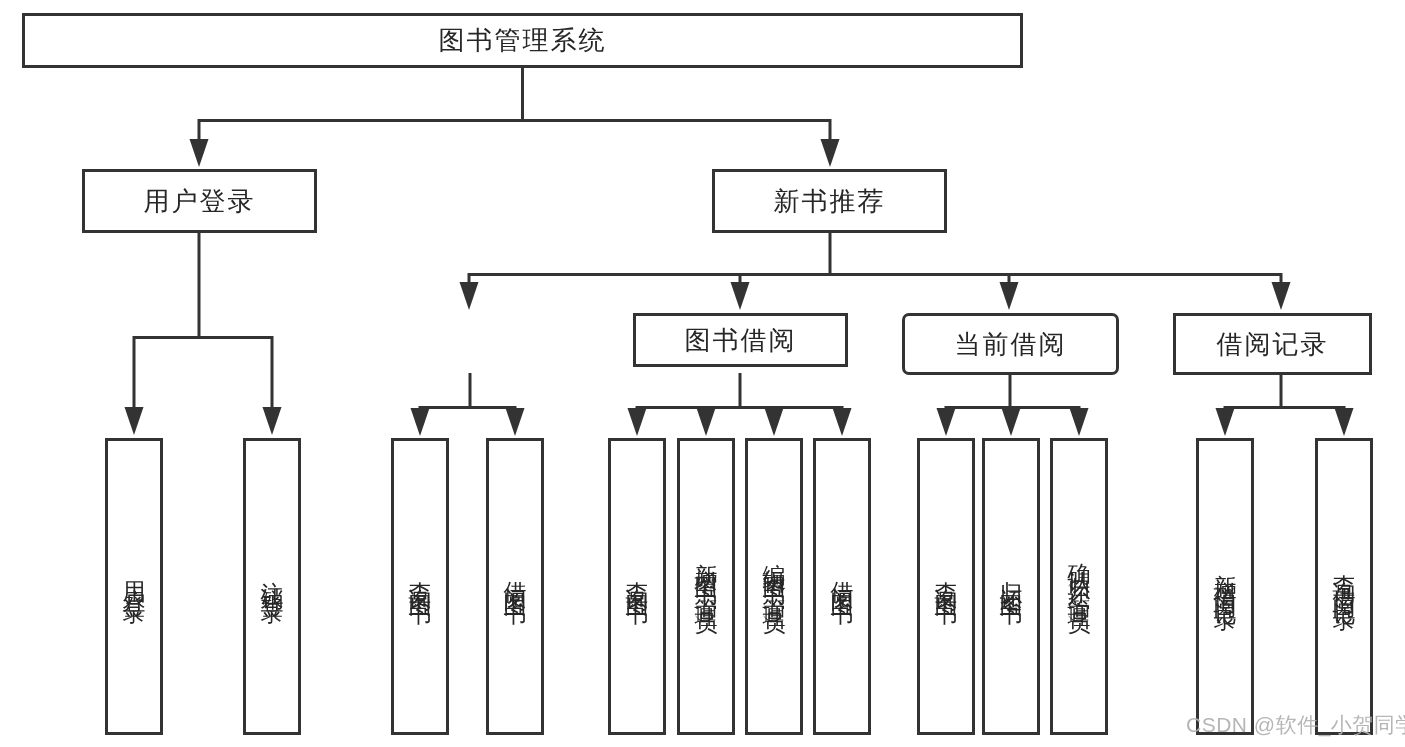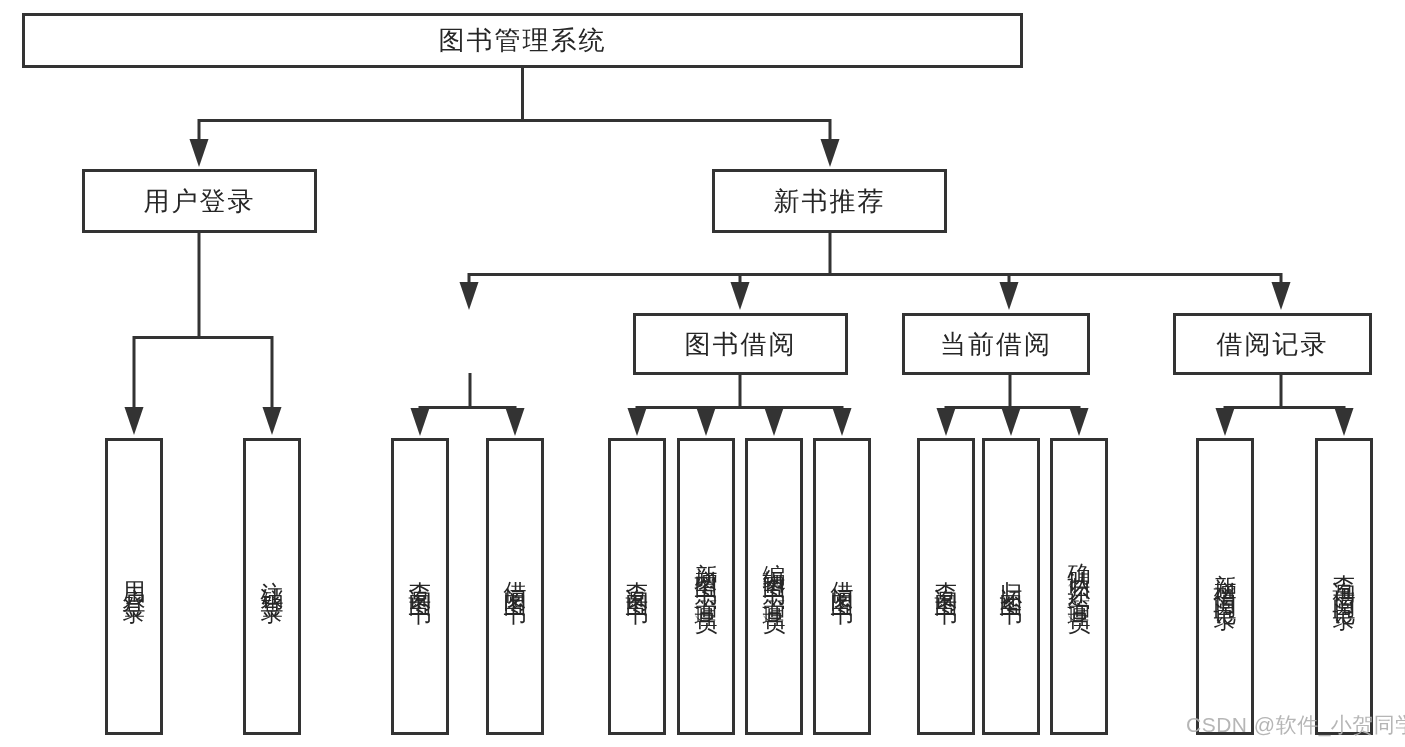--- a/index.html
+++ b/index.html
@@ -95,24 +95,24 @@
     <span>图书管理系统</span>
   </div>
 
   <div class="hbox" style="left:82px;top:169px;width:235px;height:64px;">
     <span>用户登录</span>
   </div>
   <div class="hbox" style="left:712px;top:169px;width:235px;height:64px;">
     <span>新书推荐</span>
   </div>
 
-  <div class="hbox" style="left:633px;top:313px;width:215px;height:62px;">
+  <div class="hbox" style="left:633px;top:313px;width:215px;height:54px;">
     <span>图书借阅</span>
   </div>
-  <div class="hbox" style="left:902px;top:313px;width:188px;height:62px;">
+  <div class="hbox" style="left:902px;top:313px;width:217px;height:62px;border-radius:7px;">
     <span>当前借阅</span>
   </div>
   <div class="hbox" style="left:1173px;top:313px;width:199px;height:62px;">
     <span>借阅记录</span>
   </div>
 
   <div class="vbox" style="left:105px;">
     <span>用户登录</span>
   </div>
   <div class="vbox" style="left:243px;">

